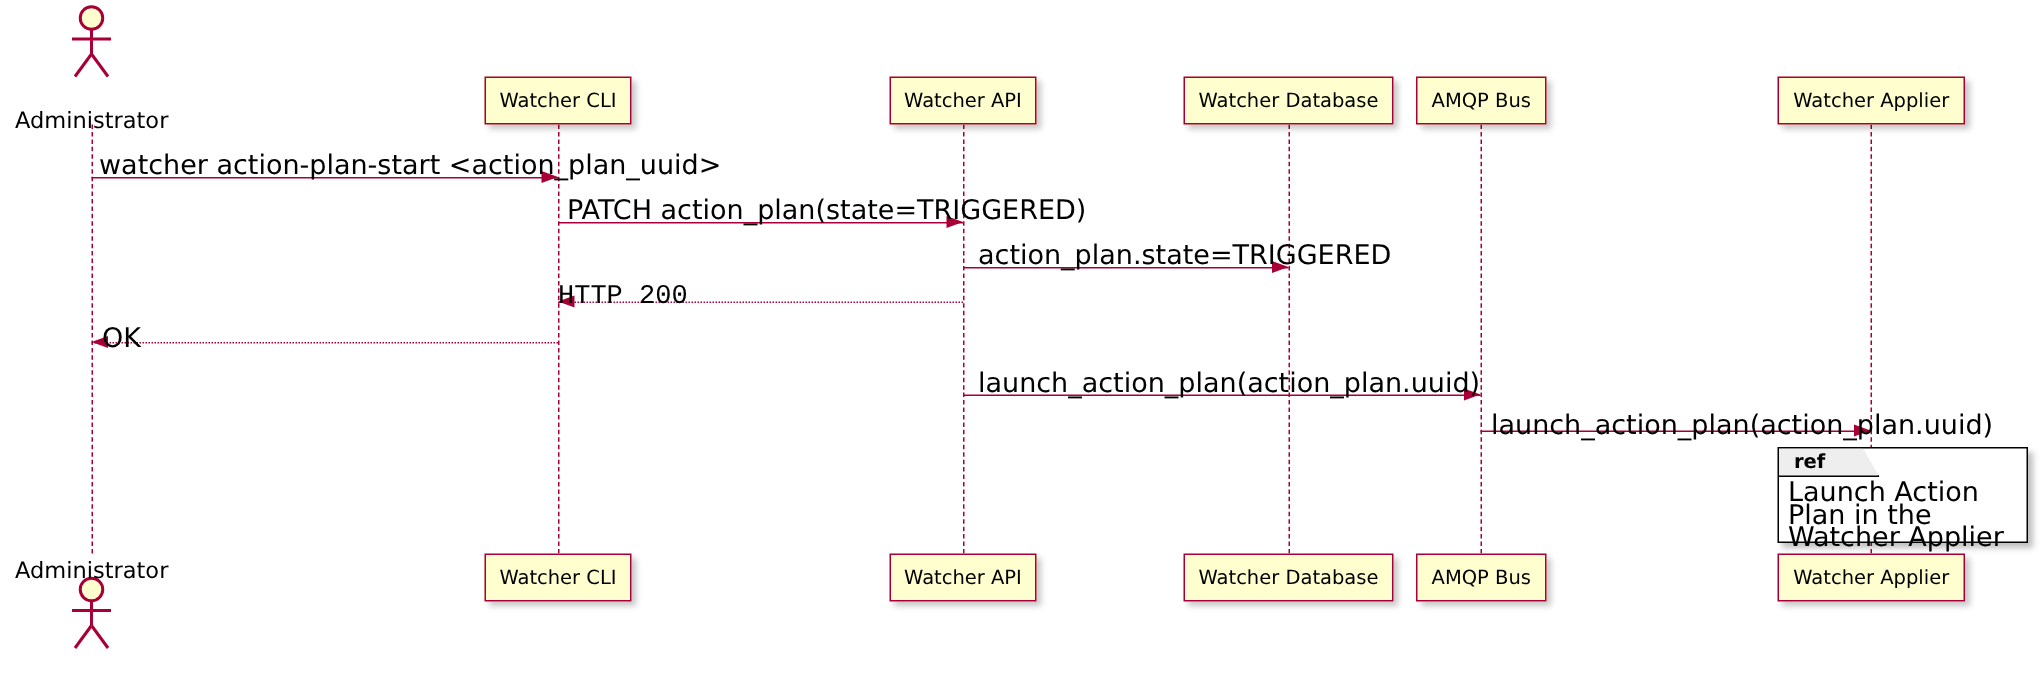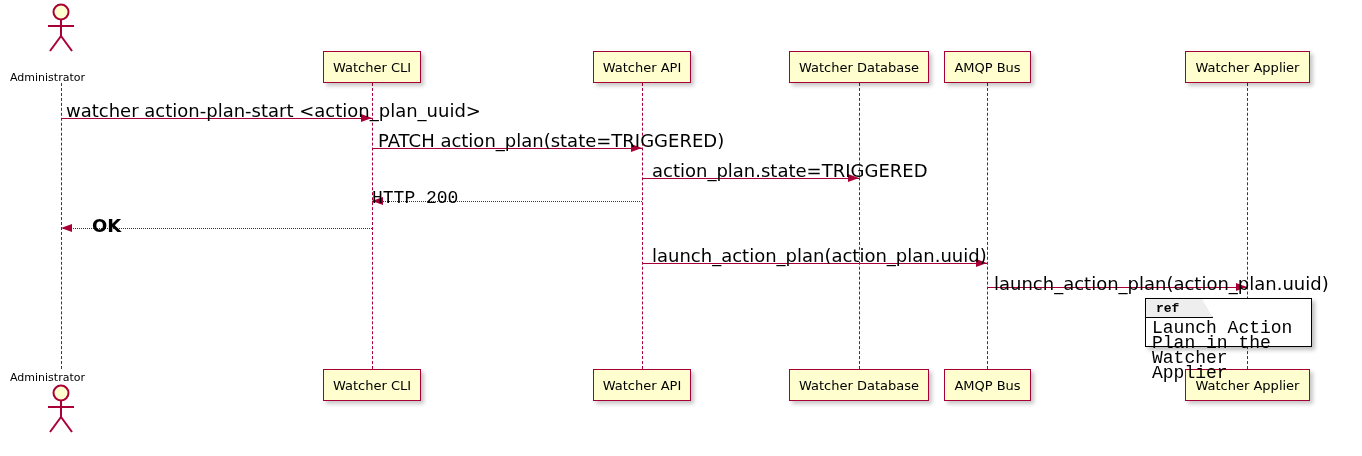--- a/index.html
+++ b/index.html
@@ -45,21 +45,21 @@
   }
 
   
   .actor {
     position: absolute;
     width: 36px;
     height: 50px;
   }
   .actor-label {
     position: absolute;
-    font-size: 11px;
+    font-size: 15px;
     color: #000000;
     white-space: nowrap;
   }
 
   
   .msg-line {
     position: absolute;
     height: 0;
     border-top: 1.4px solid #A80036;
   }
@@ -176,27 +176,27 @@
       <div class="arrow-head right" style="top: 144px; left: 631px;"></div>
       <div class="msg-label" style="left: 378px; top: 132px;">PATCH action_plan(state=TRIGGERED)</div>
       <div class="msg-line" style="left: 642px; top: 178px; width: 217px;"></div>
       <div class="arrow-head right" style="top: 174px; left: 848px;"></div>
       <div class="msg-label" style="left: 652px; top: 162px;">action_plan.state=TRIGGERED</div>
       <div class="msg-line dotted" style="left: 372px; top: 201px; width: 270px;"></div>
       <div class="arrow-head left" style="top: 197px; left: 372px;"></div>
       <div class="msg-label" style="left: 372px; top: 189px; font-family: Liberation Mono, monospace;">HTTP 200</div>
       <div class="msg-line dotted" style="left: 61px; top: 228px; width: 311px;"></div>
       <div class="arrow-head left" style="top: 224px; left: 61px;"></div>
-      <div class="msg-label" style="left: 92px; top: 217px; font-weight: bold;">OK</div>
+      <div class="msg-label" style="left: 68px; top: 217px;">OK</div>
       <div class="msg-line" style="left: 642px; top: 263px; width: 345px;"></div>
       <div class="arrow-head right" style="top: 259px; left: 976px;"></div>
       <div class="msg-label" style="left: 652px; top: 247px;">launch_action_plan(action_plan.uuid)</div>
       <div class="msg-line" style="left: 987px; top: 287px; width: 260px;"></div>
       <div class="arrow-head right" style="top: 283px; left: 1236px;"></div>
       <div class="msg-label" style="left: 994px; top: 275px;">launch_action_plan(action_plan.uuid)</div>
     </div>
 
-  <div class="ref-box" id="ref-box" style="left: 1145px; top: 298px; width: 167px; height: 49px; font-family: Liberation Mono, monospace;">
+  <div class="ref-box" id="ref-box" style="left: 1185px; top: 298px; width: 167px; height: 64px;">
     <div class="ref-tab" style="width: 67px;">ref</div>
     <div class="ref-text">Launch Action Plan in the
 Watcher Applier</div>
   </div>
 </div>
 
 </body></html>

